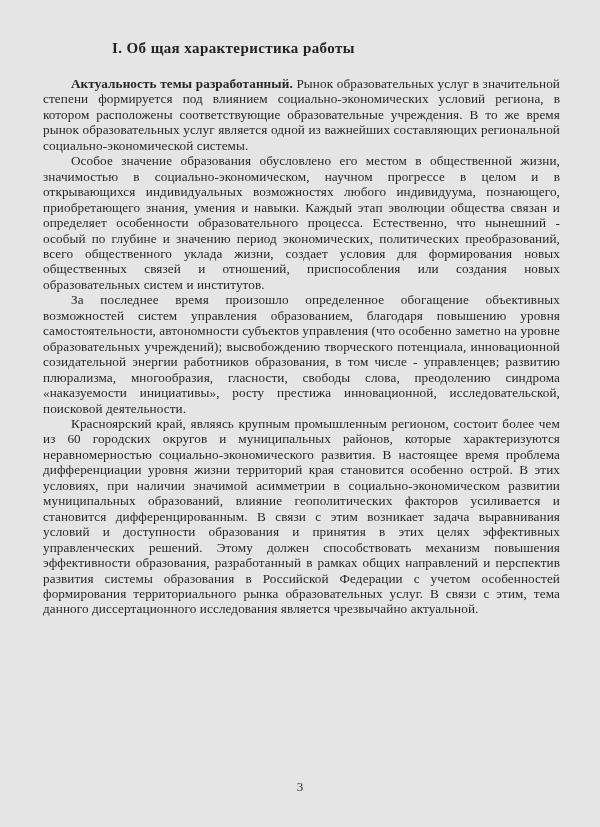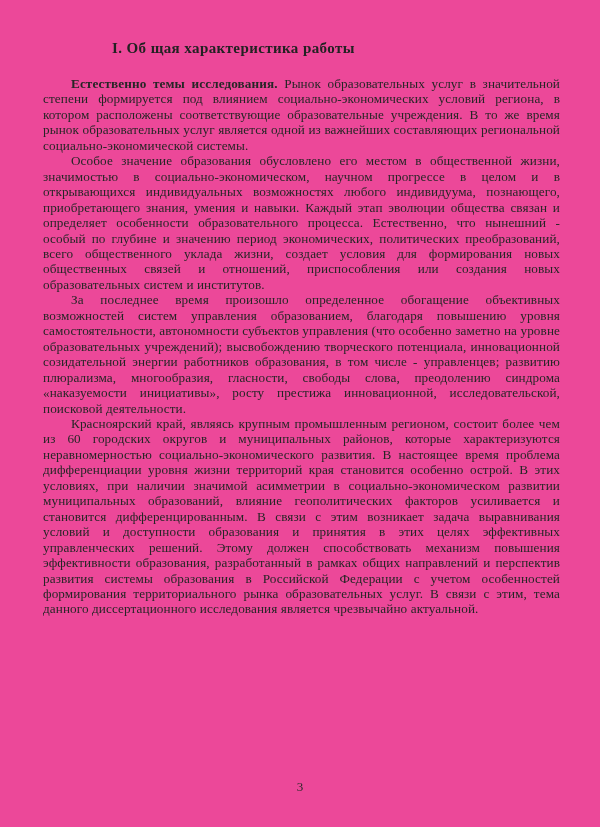--- a/index.html
+++ b/index.html
@@ -5,21 +5,21 @@
   html, body {
     margin: 0;
     padding: 0;
     background: #fbfbf9;
   }
   .page {
     position: relative;
     width: 600px;
     height: 827px;
     margin: 0 auto;
-    background: #ec4899;
+    background: #e5e5e5;
     overflow: hidden;
     font-family: "Liberation Serif", "DejaVu Serif", serif;
     color: #262626;
   }
   .doc-title {
     margin: 0;
     padding-top: 40px;
     padding-left: 112px;
     font-size: 15px;
     font-weight: bold;
@@ -56,21 +56,21 @@
 </head>
 <body>
 
 <div class="page">
 
   <h1 class="doc-title">I. Об щая характеристика работы</h1>
 
   <div class="doc-body">
 
     <p>
-      <span class="lead-in">Естественно темы исследования.</span><span> Рынок образовательных услуг в значительной степени формируется под влиянием социально-экономических условий региона, в котором расположены соответствующие образовательные учреждения. В то же время рынок образовательных услуг является одной из важнейших составляющих региональной социально-экономической системы.</span>
+      <span class="lead-in">Актуальность темы разработанный.</span><span> Рынок образовательных услуг в значительной степени формируется под влиянием социально-экономических условий региона, в котором расположены соответствующие образовательные учреждения. В то же время рынок образовательных услуг является одной из важнейших составляющих региональной социально-экономической системы.</span>
     </p>
 
     <p>Особое значение образования обусловлено его местом в общественной жизни, значимостью в социально-экономическом, научном прогрессе в целом и в открывающихся индивидуальных возможностях любого индивидуума, познающего, приобретающего знания, умения и навыки. Каждый этап эволюции общества связан и определяет особенности образовательного процесса. Естественно, что нынешний - особый по глубине и значению период экономических, политических преобразований, всего общественного уклада жизни, создает условия для формирования новых общественных связей и отношений, приспособления или создания новых образовательных систем и институтов.</p>
 
     <p>За последнее время произошло определенное обогащение объективных возможностей систем управления образованием, благодаря повышению уровня самостоятельности, автономности субъектов управления (что особенно заметно на уровне образовательных учреждений); высвобождению творческого потенциала, инновационной созидательной энергии работников образования, в том числе - управленцев; развитию плюрализма, многообразия, гласности, свободы слова, преодолению синдрома «наказуемости инициативы», росту престижа инновационной, исследовательской, поисковой деятельности.</p>
 
 
     <p>Красноярский край, являясь крупным промышленным регионом, состоит более чем из 60 городских округов и муниципальных районов, которые характеризуются неравномерностью социально-экономического развития. В настоящее время проблема дифференциации уровня жизни территорий края становится особенно острой. В этих условиях, при наличии значимой асимметрии в социально-экономическом развитии муниципальных образований, влияние геополитических факторов усиливается и становится дифференцированным. В связи с этим возникает задача выравнивания условий и доступности образования и принятия в этих целях эффективных управленческих решений. Этому должен способствовать механизм повышения эффективности образования, разработанный в рамках общих направлений и перспектив развития системы образования в Российской Федерации с учетом особенностей формирования территориального рынка образовательных услуг. В связи с этим, тема данного диссертационного исследования является чрезвычайно актуальной.</p>
 
   </div>

